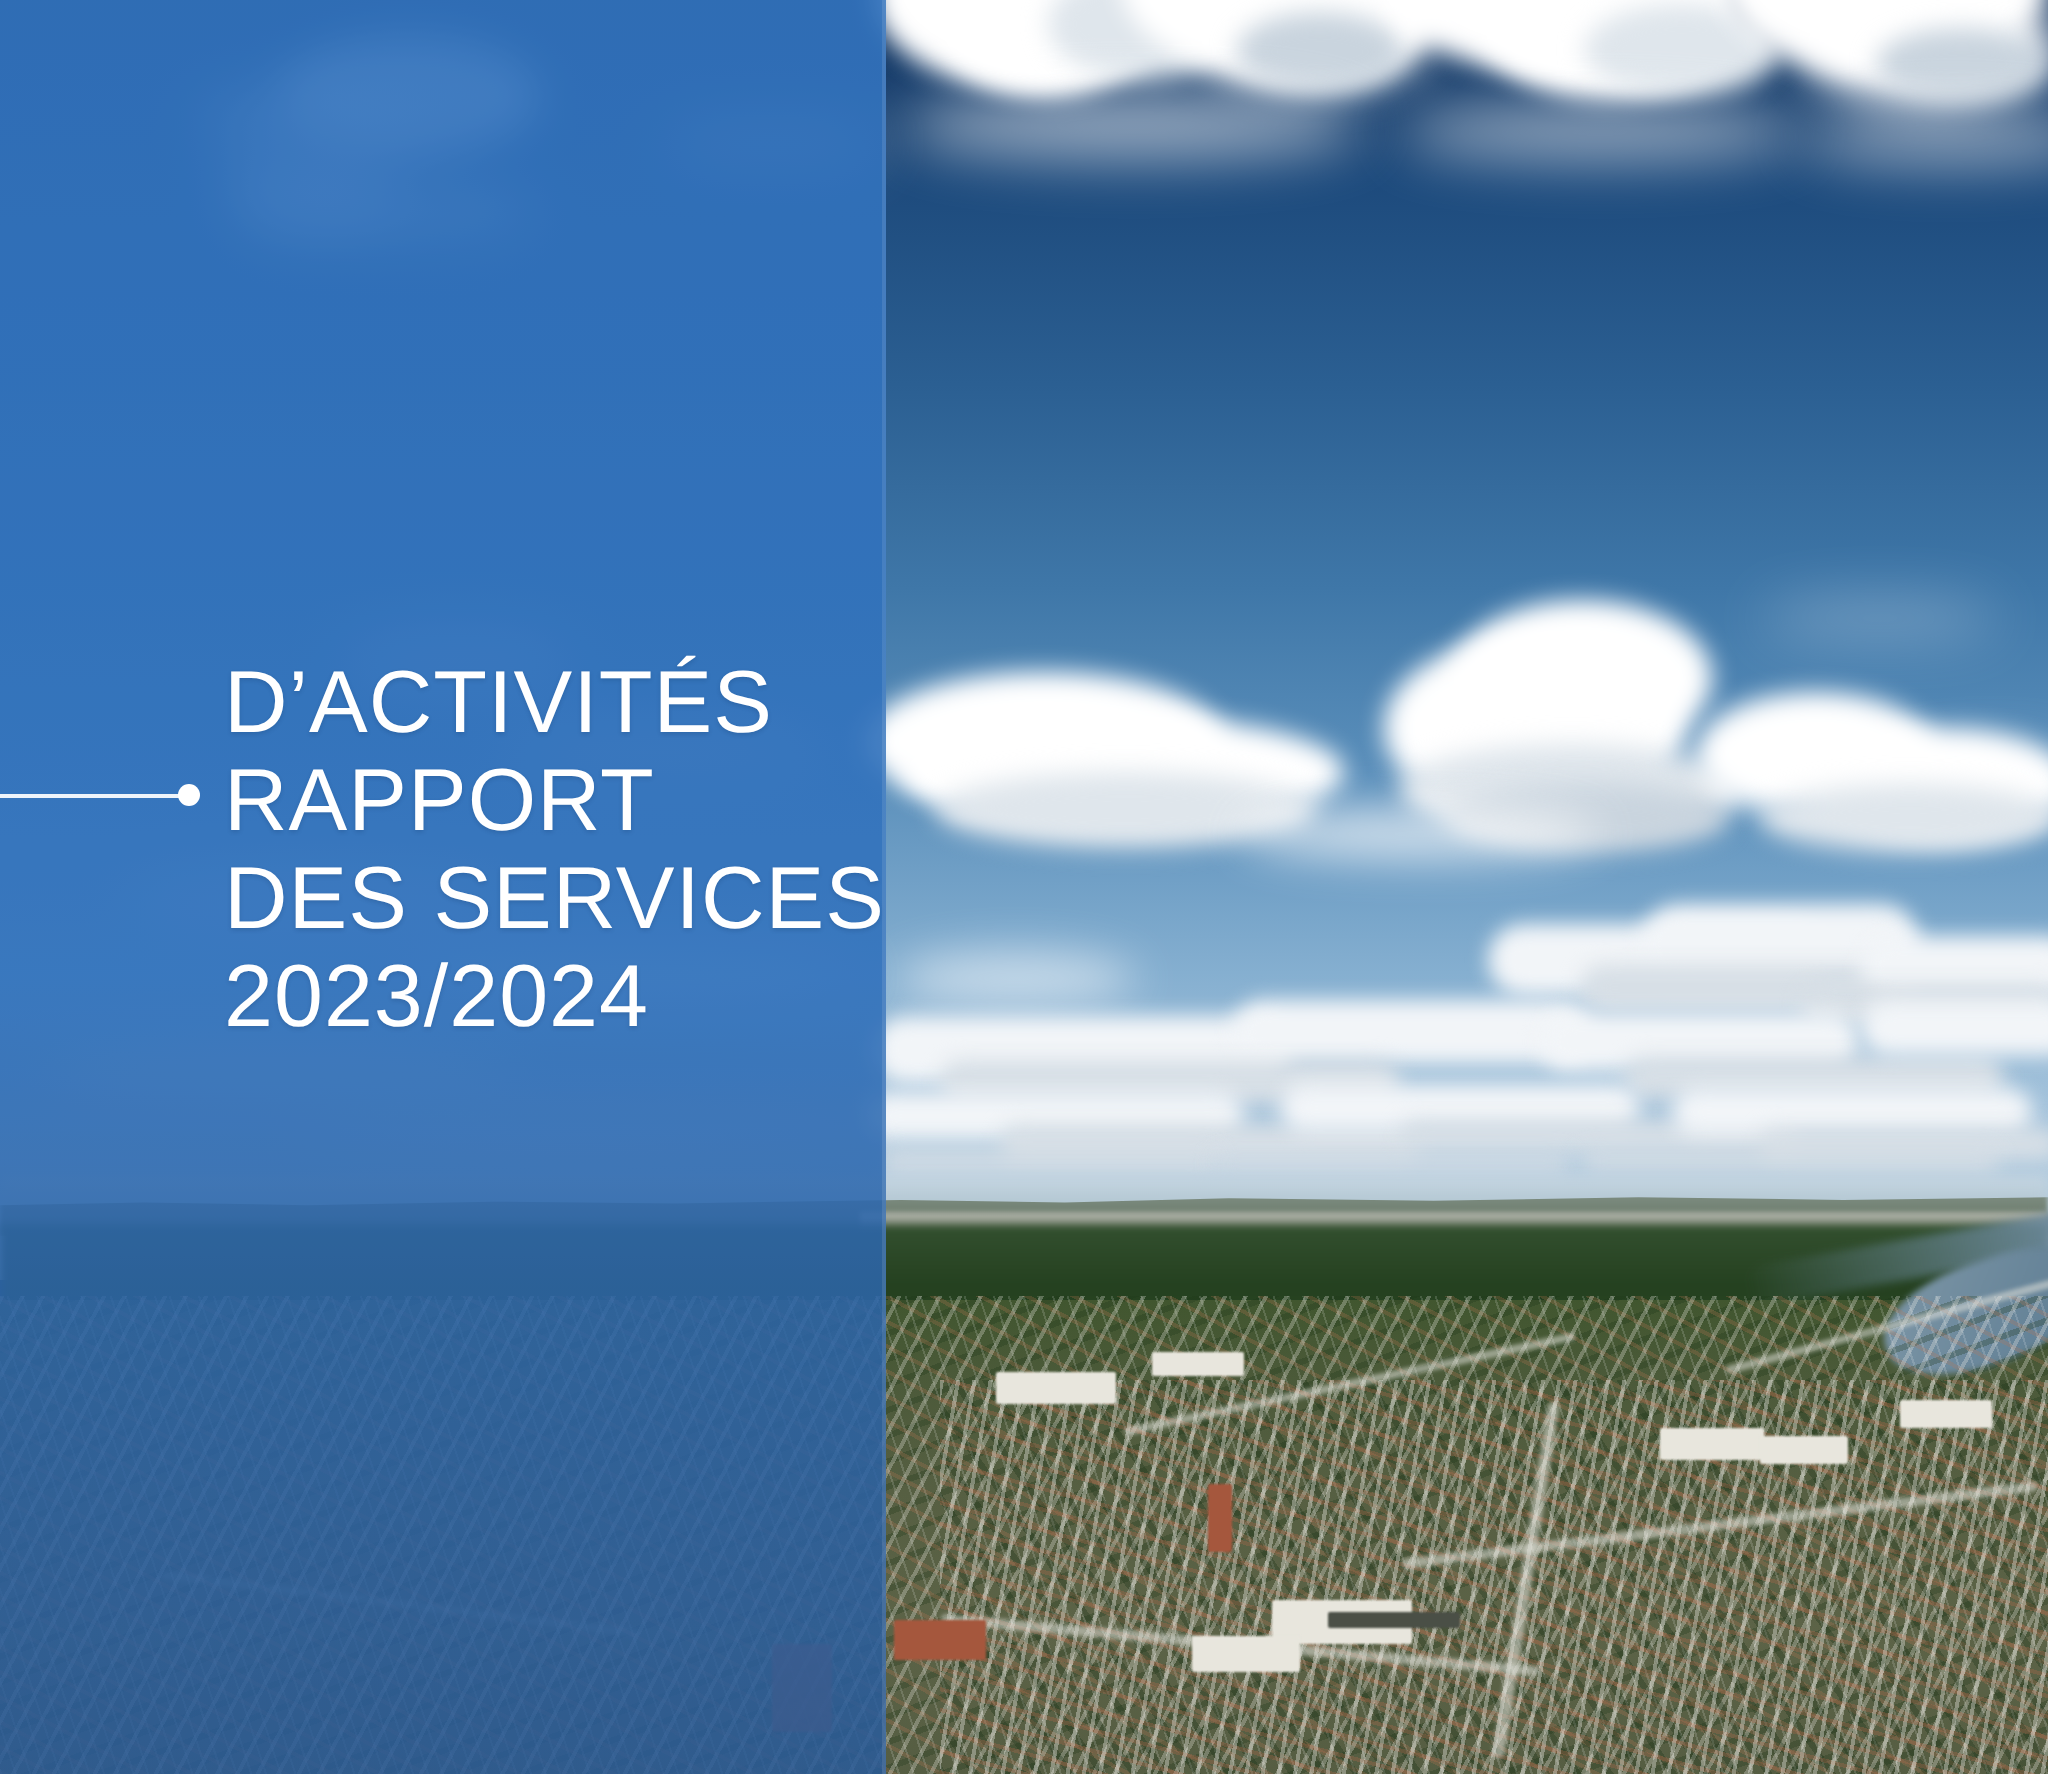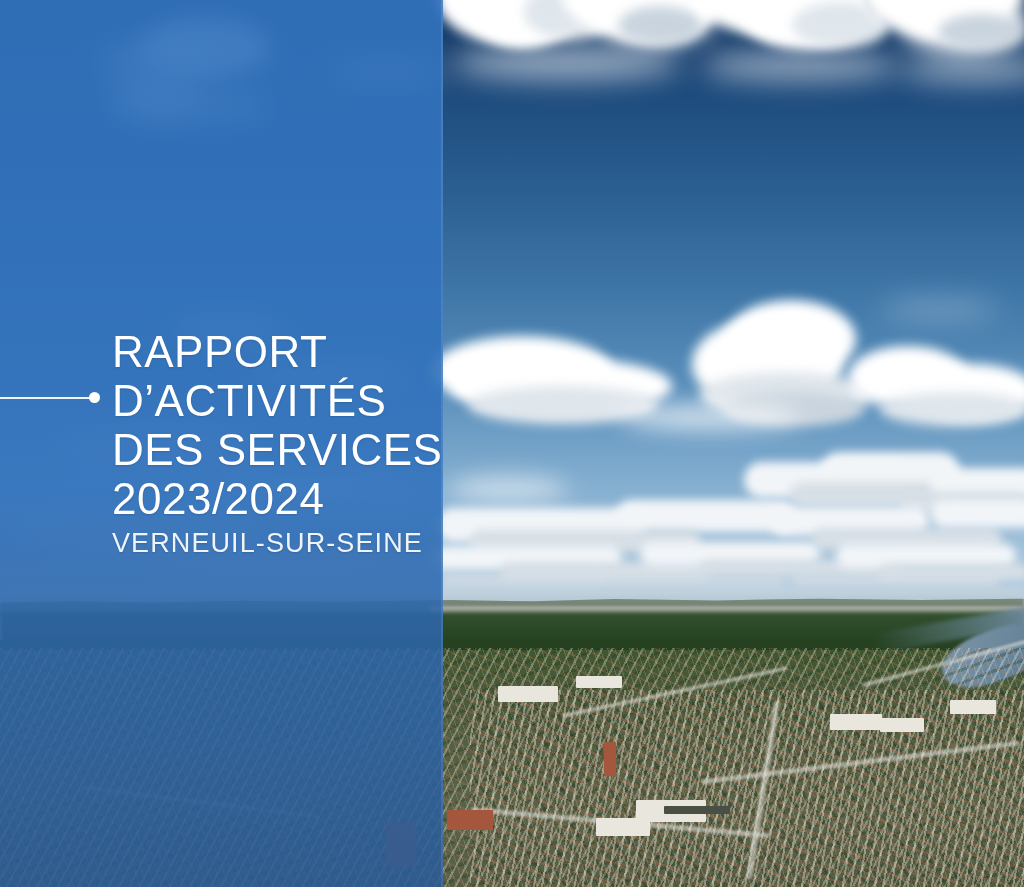--- a/index.html
+++ b/index.html
@@ -363,20 +363,19 @@
   </div>
 
   <div class="overlay"></div>
   <div class="overlay-tint"></div>
   <div class="seam"></div>
 
   <div class="leader"></div>
   <div class="leader-dot"></div>
 
   <div class="title-block">
+    <div class="title-line">D’ACTIVITÉS</div>
     <div class="title-line">RAPPORT</div>
-    <div class="title-line">D’ACTIVITÉS</div>
     <div class="title-line">DES SERVICES</div>
     <div class="title-line">2023/2024</div>
-    <div class="subtitle">VERNEUIL-SUR-SEINE</div>
   </div>
 
 </div>
 
 </body></html>

